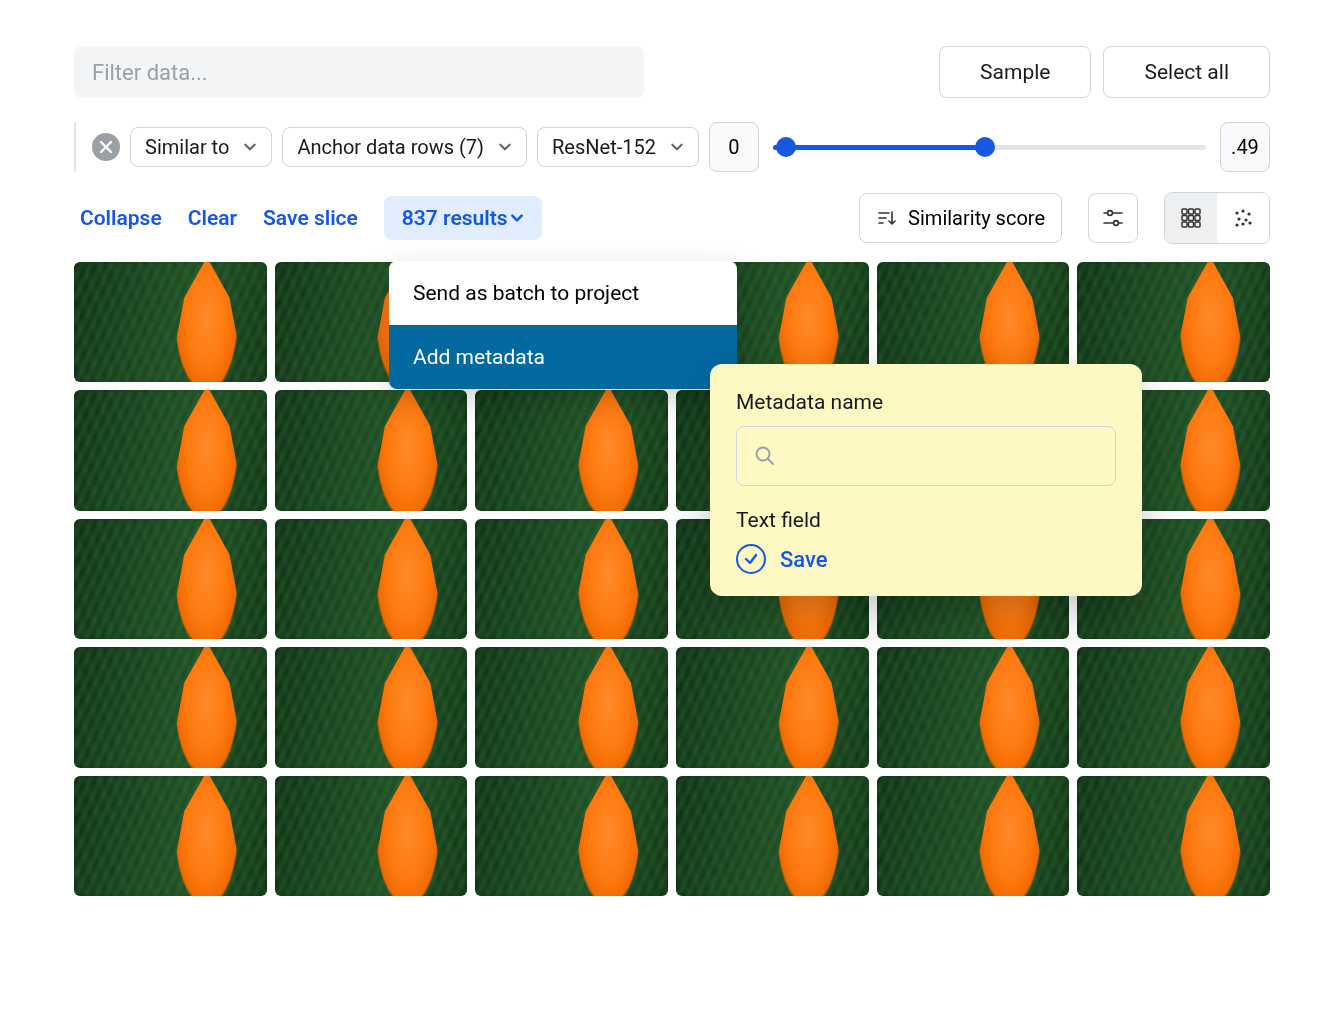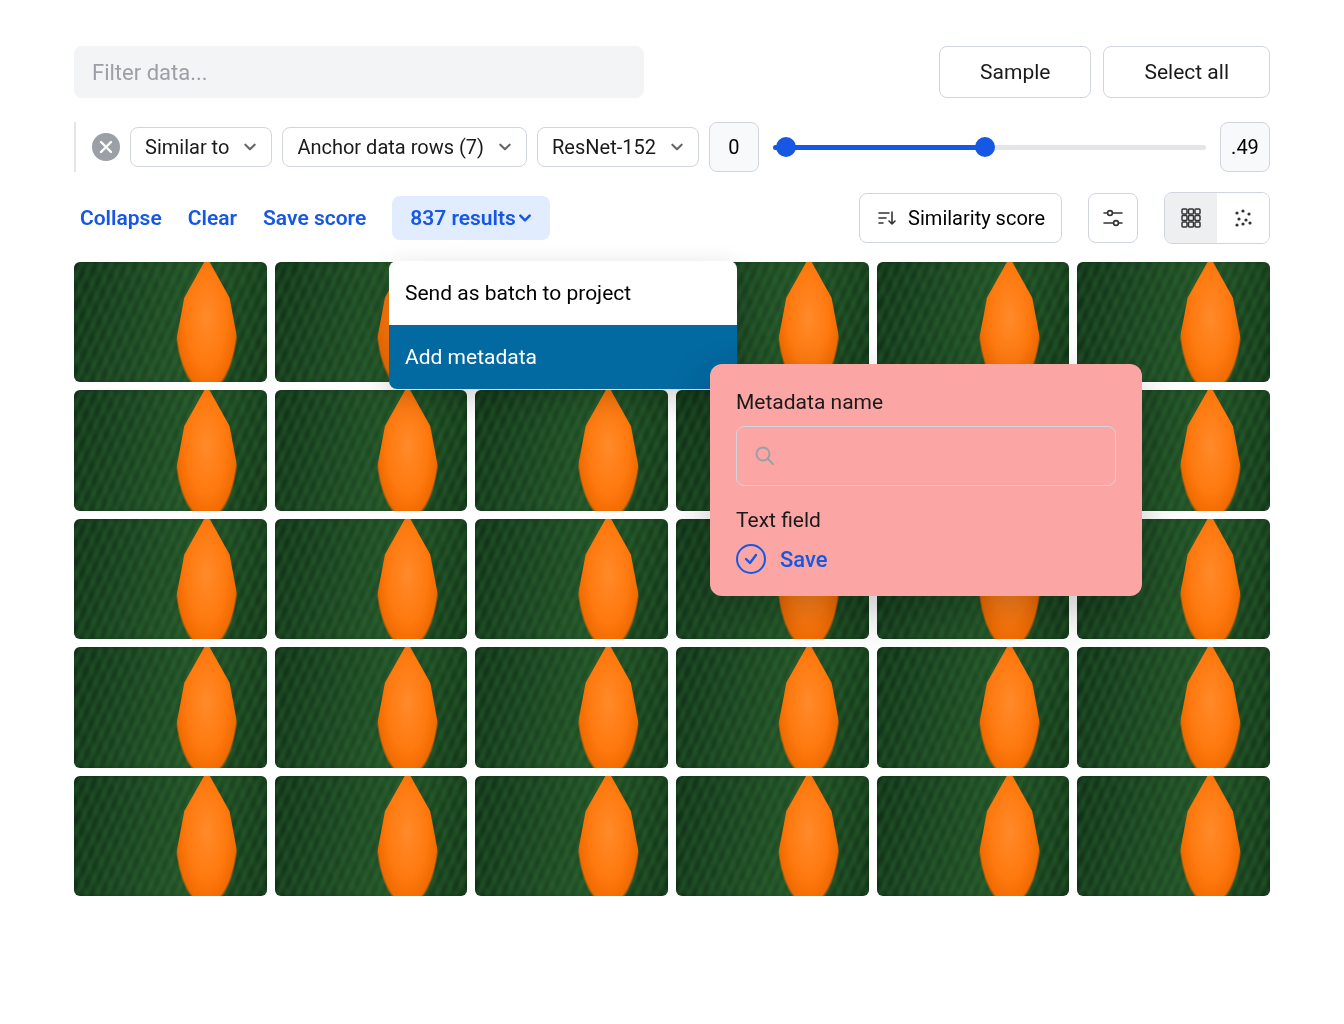--- a/index.html
+++ b/index.html
@@ -47,25 +47,25 @@
      repeating-linear-gradient(70deg, rgba(30,80,40,0.0) 0px, rgba(30,80,40,0.0) 10px, rgba(40,110,50,0.3) 10px, rgba(40,110,50,0.3) 13px);
      filter: blur(2px); }
   .thumb::after { content: ""; position: absolute; left: 48%; top: -4%; width: 42%; height: 112%;
      background: radial-gradient(ellipse 60% 85% at 50% 45%, #ff8a2a 0%, #ff7a10 40%, #f06a00 62%, rgba(240,106,0,0) 66%);
      clip-path: polygon(50% 0%, 78% 30%, 88% 62%, 80% 92%, 50% 100%, 20% 92%, 12% 62%, 22% 30%);
      filter: blur(0.4px); }
   .thumb .bee { position: absolute; left: 55%; top: 55%; width: 10px; height: 10px; background: #6aa9c9; border-radius: 50%; box-shadow: 0 0 0 2px rgba(255,255,255,0.15); }
 
   
   .dropdown { position: absolute; left: 339px; top: 261px; width: 348px; background: #fff; border-radius: 8px; box-shadow: 0 10px 30px rgba(0,0,0,0.18); overflow: hidden; z-index: 10; }
-  .dd-item { padding: 20px 16px; font-size: 21px; cursor: pointer; }
+  .dd-item { padding: 20px 24px; font-size: 21px; cursor: pointer; }
   .dd-item.sel { background: #0369a1; color: #fff; }
 
   
-  .popover { position: absolute; left: 660px; top: 364px; width: 432px; background: #fca5a5; border-radius: 12px; box-shadow: 0 16px 44px rgba(0,0,0,0.22); padding: 26px 26px 22px; z-index: 11; }
+  .popover { position: absolute; left: 660px; top: 364px; width: 432px; background: #fef9c3; border-radius: 12px; box-shadow: 0 16px 44px rgba(0,0,0,0.22); padding: 26px 26px 22px; z-index: 11; }
   .pop-label { font-size: 21px; color: #1a1a1a; margin-bottom: 12px; }
   .pop-field { display: flex; align-items: center; height: 60px; border: 1.5px solid #d0d5dd; border-radius: 8px; padding: 0 16px; margin-bottom: 22px; gap: 14px; }
   .pop-field input { border: none; outline: none; font-size: 22px; flex: 1; color: #333; background: transparent; }
   .pop-field input::placeholder { color: #9aa0a6; }
   .pop-save { display: flex; align-items: center; gap: 14px; color: #1658e3; font-size: 22px; font-weight: 500; cursor: pointer; }
   .pop-save .ring { width: 30px; height: 30px; border: 2.5px solid #1658e3; border-radius: 50%; display: flex; align-items: center; justify-content: center; }
 
   svg { display: block; }
 </style>
 </head>
@@ -111,21 +111,21 @@
       <div class="slider-fill" id="slider-fill" style="width: 49%;"></div>
       <div class="slider-thumb" style="left:3%"></div>
       <div class="slider-thumb" id="slider-thumb-max" style="left: 49%;"></div>
     </div>
     <div class="num-box">.49</div>
   </div>
 
   <div class="action-row">
     <button class="link-btn">Collapse</button>
     <button class="link-btn">Clear</button>
-    <button class="link-btn">Save score</button>
+    <button class="link-btn">Save slice</button>
     <div class="results-pill">
       <span>837 results</span>
       <svg class="chev" viewBox="0 0 12 12">
           <path d="M2 4 L6 8 L10 4" stroke="#1658e3" stroke-width="2.2" fill="none" stroke-linecap="round" stroke-linejoin="round"></path>
         </svg>
     </div>
     <div class="spacer"></div>
     <div class="sort-chip">
       <svg width="20" height="20" viewBox="0 0 20 20">
           <path d="M3 5 H13 M3 10 H10 M3 15 H7 M16 4 V16 M13 13 L16 16 L19 13" stroke="#333" stroke-width="1.6" fill="none" stroke-linecap="round" stroke-linejoin="round"></path>

